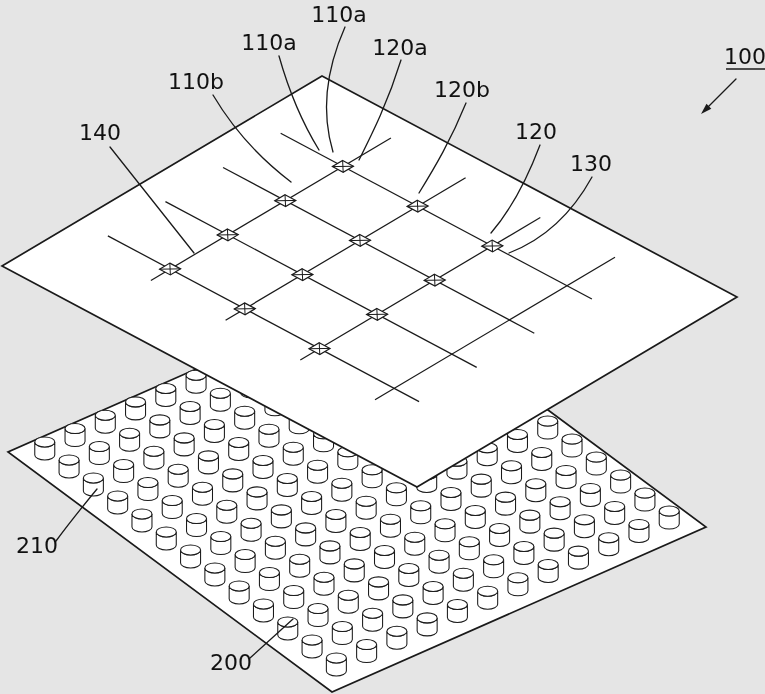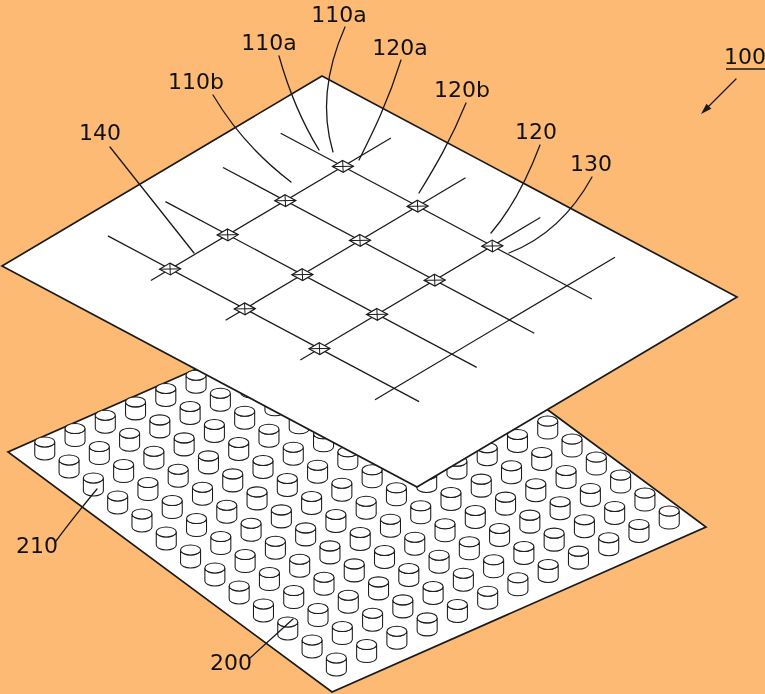--- a/index.html
+++ b/index.html
@@ -1,19 +1,19 @@
 <!DOCTYPE html>
 <html><head>
 <meta charset="utf-8">
 <style>
   html,body{margin:0;padding:0;background:#ffffff;}
   .canvas{
     position:relative;
     width:765px;height:694px;
-    background:#fdba74;
+    background:#e5e5e5;
     overflow:hidden;
     font-family:"DejaVu Sans", sans-serif;
   }
   svg{position:absolute;left:0;top:0;}
   .plate{fill:#ffffff;stroke:#1a1a1a;stroke-width:1.7;}
   .leader{stroke:#1a1a1a;stroke-width:1.3;fill:none;stroke-linecap:round;}
   .reftext{font:22px "DejaVu Sans", sans-serif;fill:#111111;}
 </style>
 </head>
 <body>

